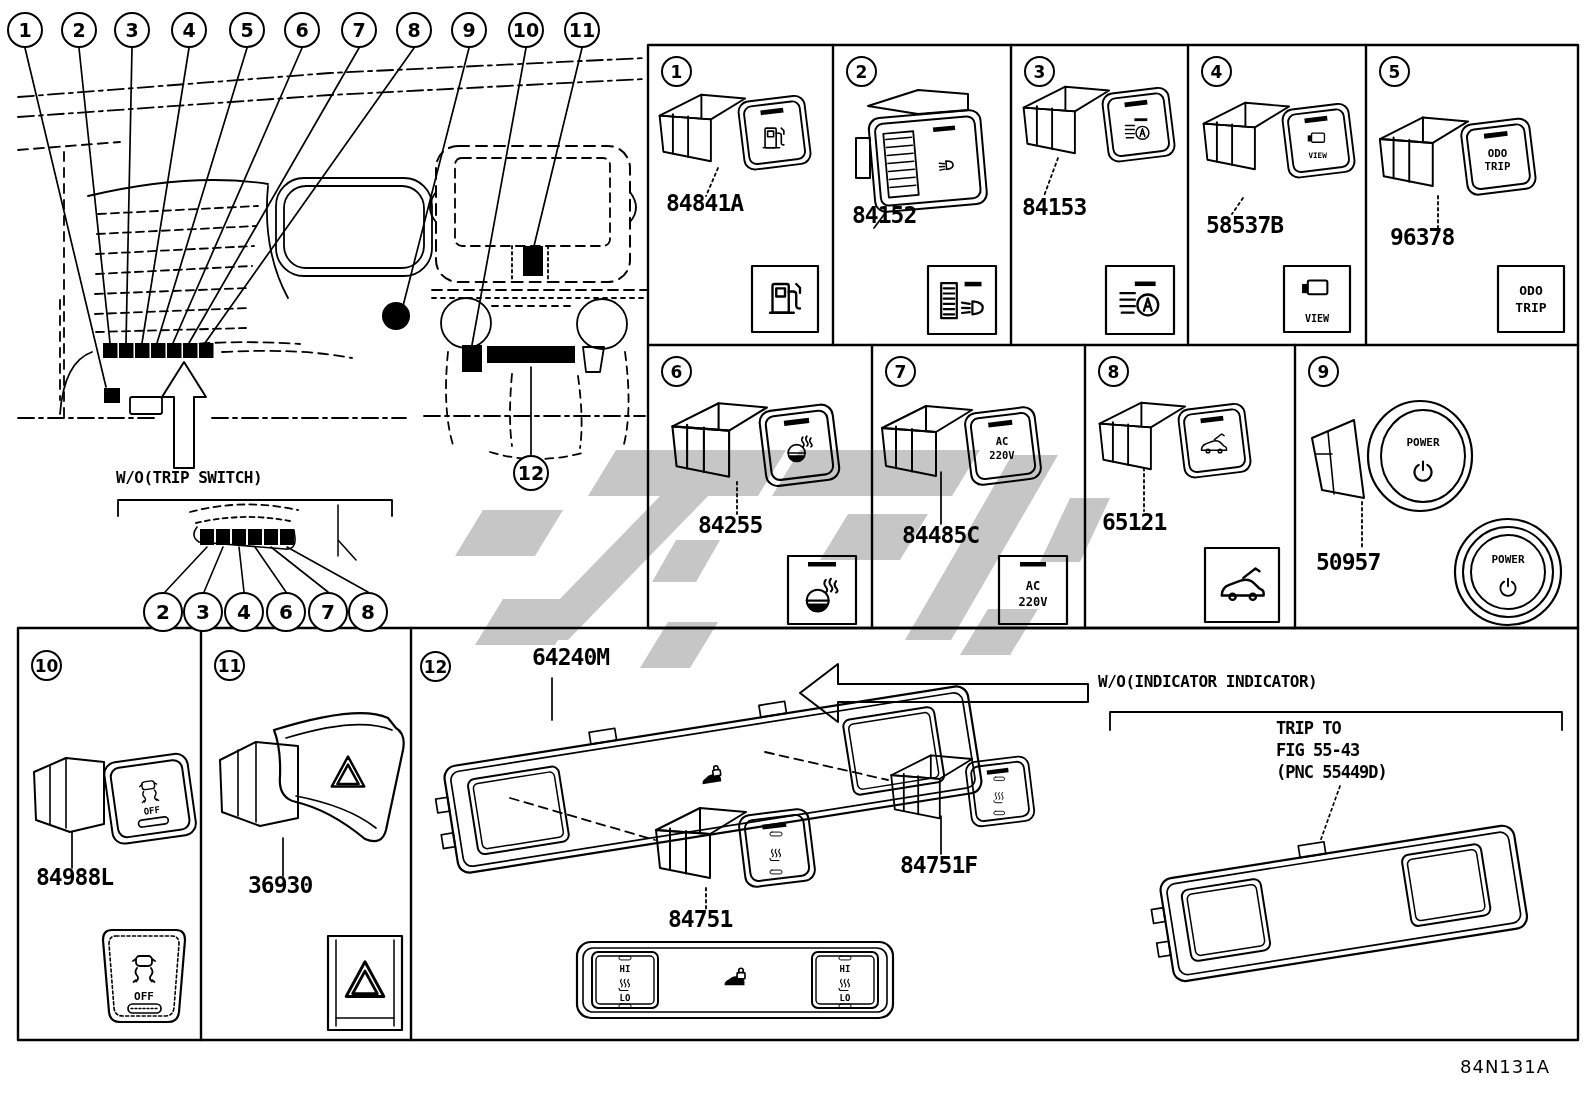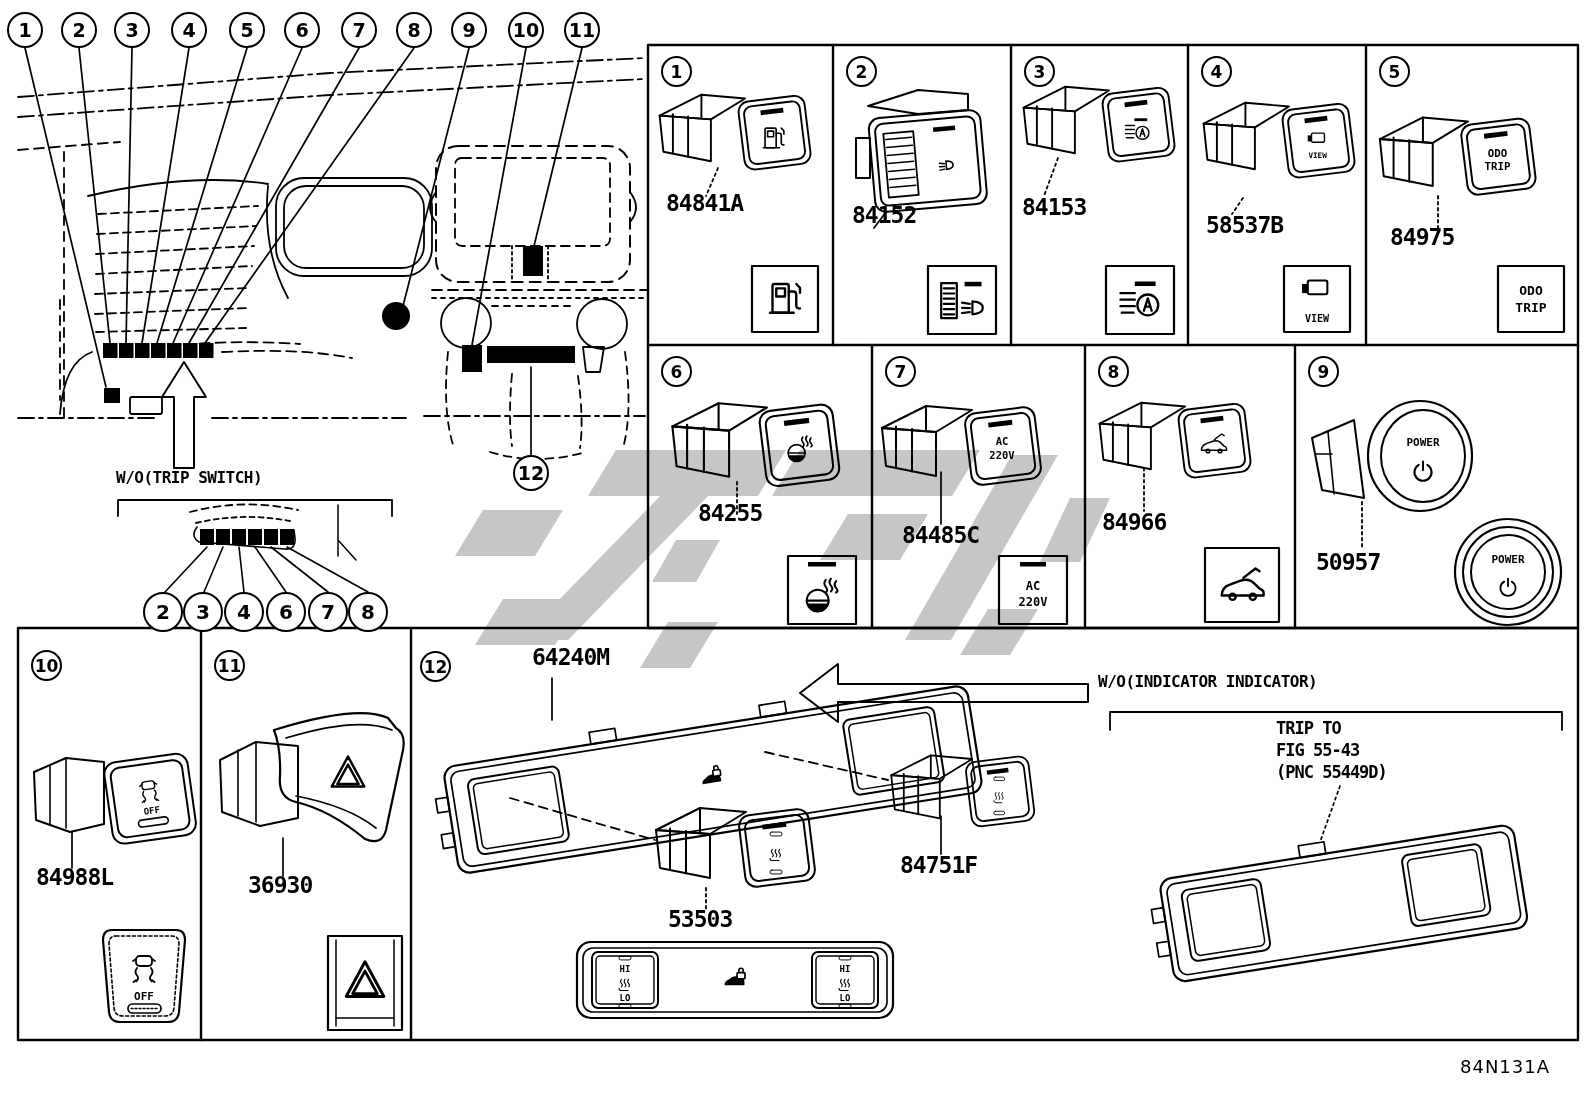--- a/index.html
+++ b/index.html
@@ -569,29 +569,29 @@
       <span>11</span>
     </div>
 <div class="co badge" style="left:420px;top:651px">
       <span>12</span>
     </div>
 
 <div class="txt pn" style="left:666px;top:190px">84841A</div>
 <div class="txt pn" style="left:852px;top:202px">84152</div>
 <div class="txt pn" style="left:1022px;top:194px">84153</div>
 <div class="txt pn" style="left:1206px;top:212px">58537B</div>
-<div class="txt pn" style="left:1390px;top:224px">84975</div>
-<div class="txt pn" style="left:698px;top:500px">84255</div>
+<div class="txt pn" style="left:1390px;top:224px">96378</div>
+<div class="txt pn" style="left:698px;top:512px">84255</div>
 <div class="txt pn" style="left:902px;top:522px">84485C</div>
-<div class="txt pn" style="left:1102px;top:509px">84966</div>
+<div class="txt pn" style="left:1102px;top:509px">65121</div>
 <div class="txt pn" style="left:1316px;top:549px">50957</div>
 <div class="txt pn" style="left:36px;top:864px">84988L</div>
 <div class="txt pn" style="left:248px;top:872px">36930</div>
 <div class="txt pn" style="left:532px;top:644px">64240M</div>
-<div class="txt pn" style="left:668px;top:906px">53503</div>
+<div class="txt pn" style="left:668px;top:906px">84751</div>
 <div class="txt pn" style="left:900px;top:852px">84751F</div>
 
 <div class="txt cap" style="left:116px;top:468px">W/O(TRIP SWITCH)</div>
 <div class="txt cap" style="left:1098px;top:672px">W/O(INDICATOR INDICATOR)</div>
 <div class="txt ref" style="left:1276px;top:718px">TRIP TO</div>
 <div class="txt ref" style="left:1276px;top:740px">FIG 55-43</div>
 <div class="txt ref" style="left:1276px;top:762px">(PNC 55449D)</div>
 <div class="txt fig" style="left:1460px;top:1056px">84N131A</div>
 
 </div>

